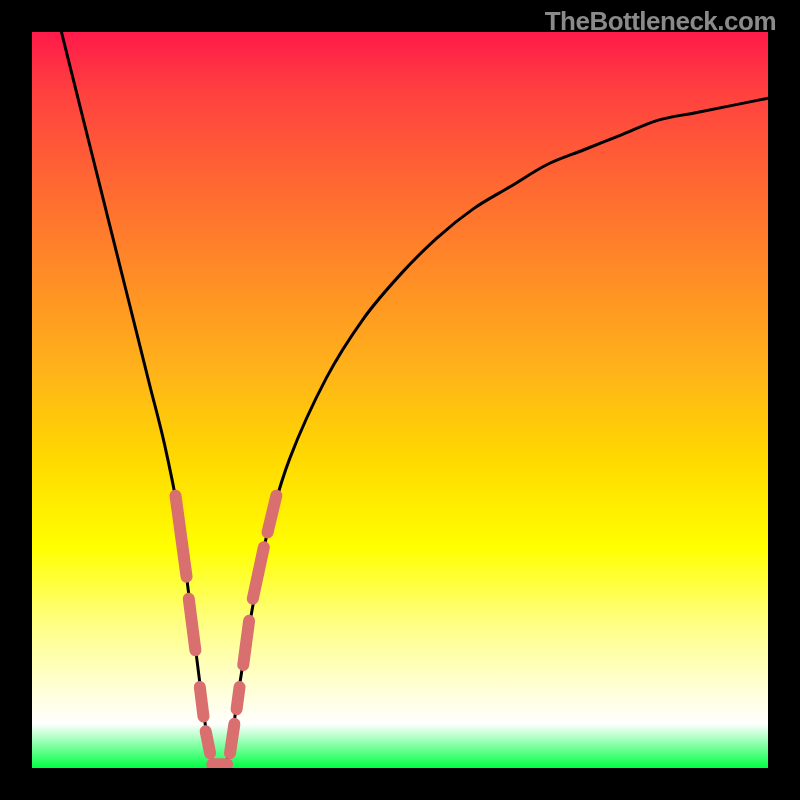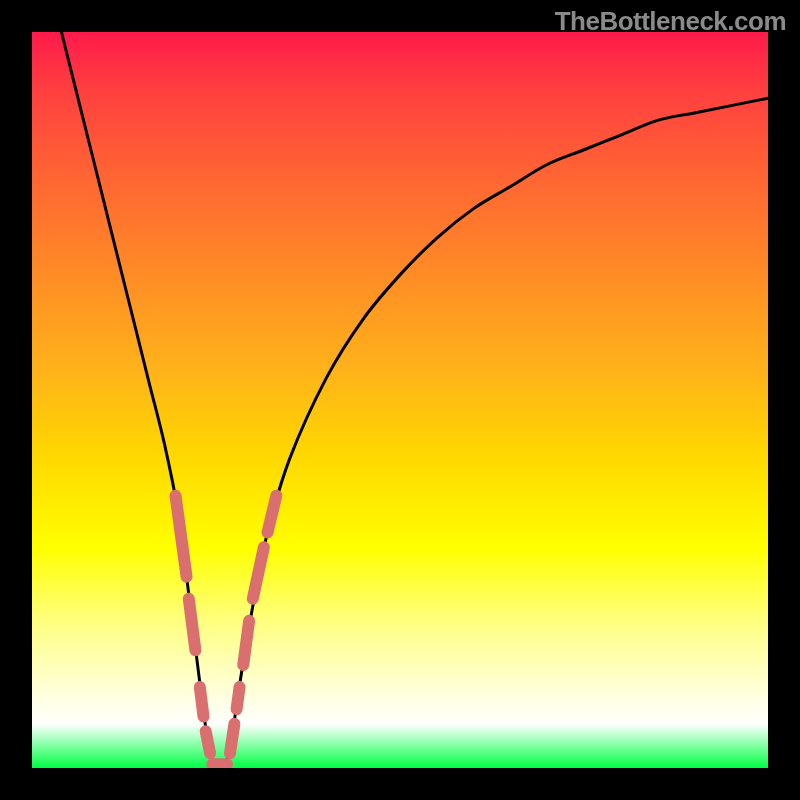--- a/index.html
+++ b/index.html
@@ -26,21 +26,21 @@
       #ffff00 70%,
       #ffff80 80%,
       #ffffcc 88%,
       #ffffff 94%,
       #00ff44 100%
     );
   }
   .watermark {
     position: absolute;
     top: 6px;
-    right: 14px;
+    right: 24px;
     font-family: Arial, Helvetica, sans-serif;
     font-size: 26px;
     font-weight: 600;
     color: #8a8a8a;
     letter-spacing: -0.5px;
   }
   svg.plot {
     position: absolute;
     left: 0;
     top: 0;

